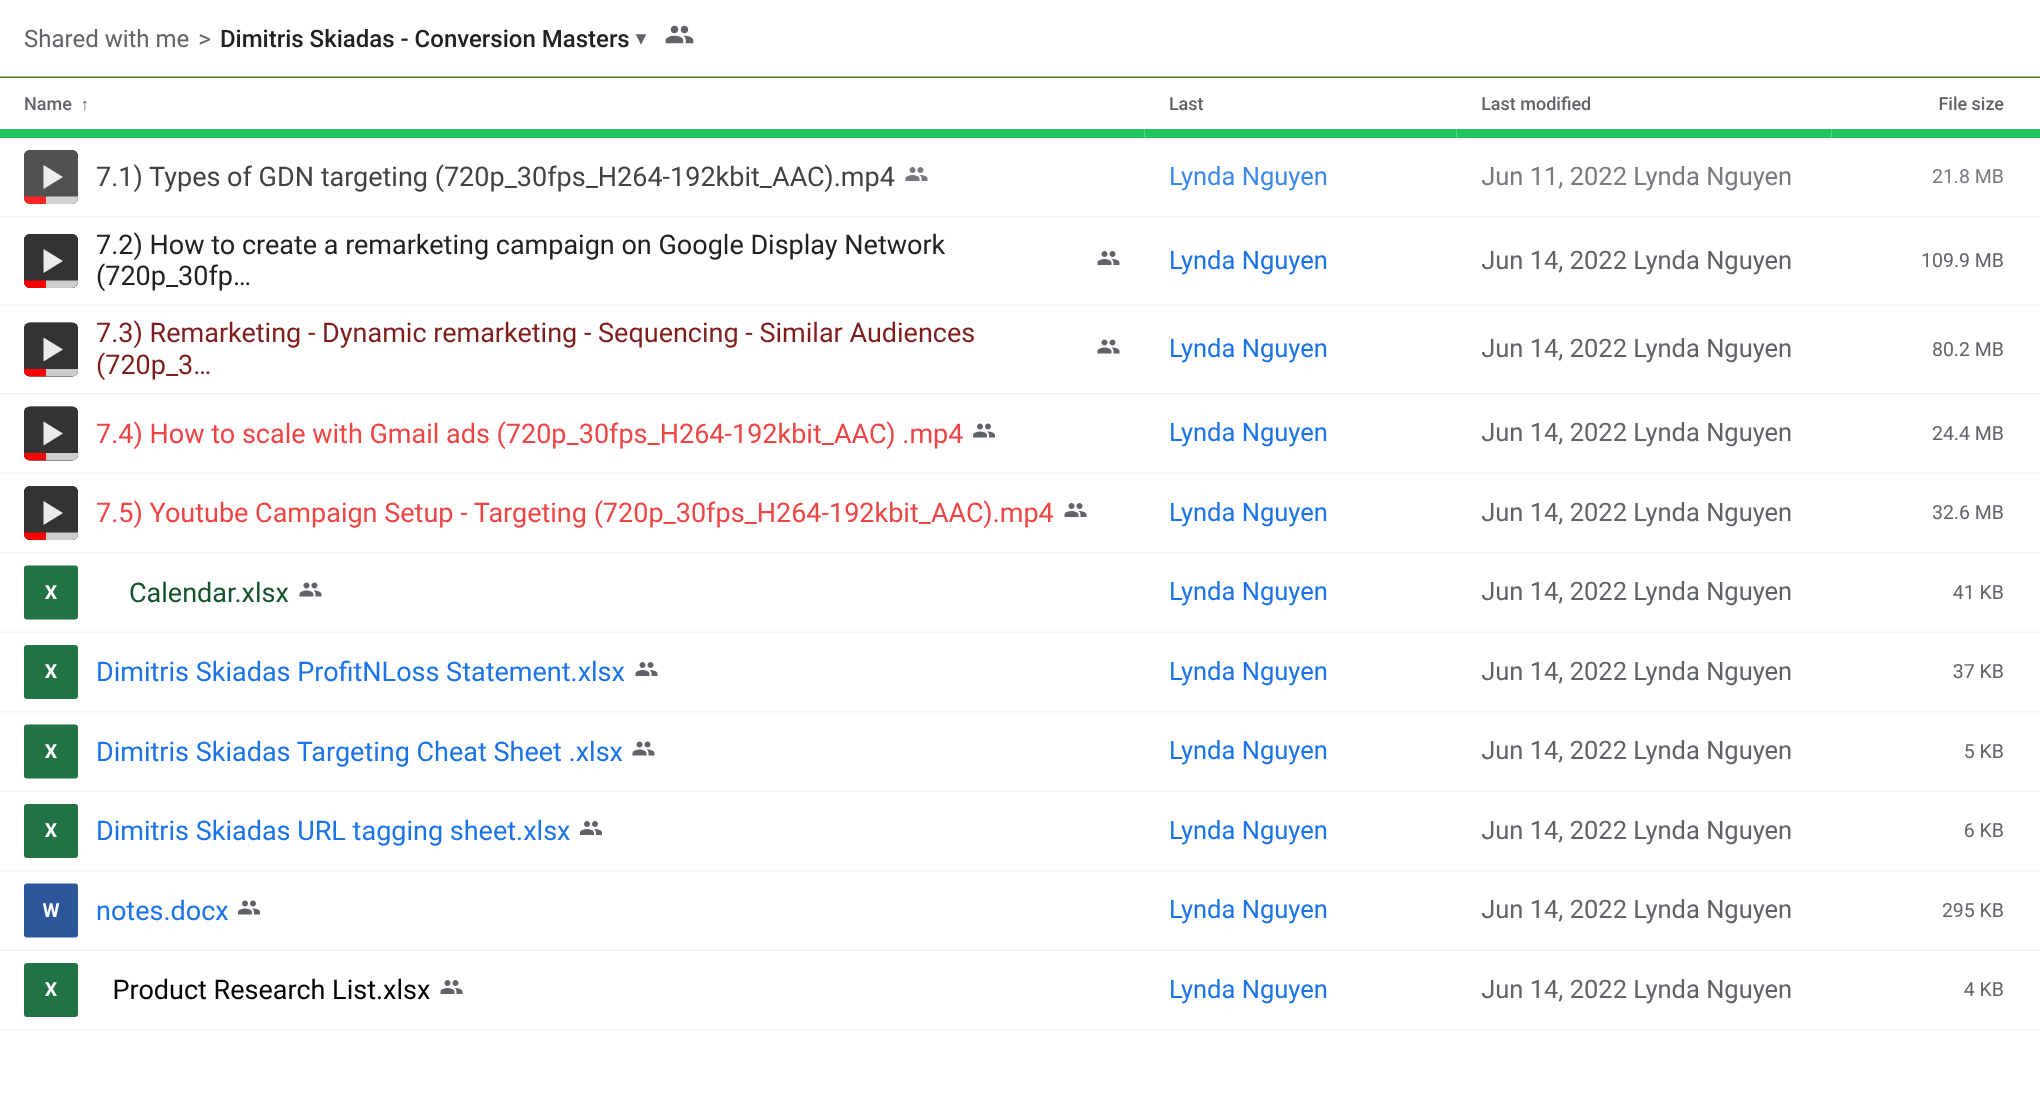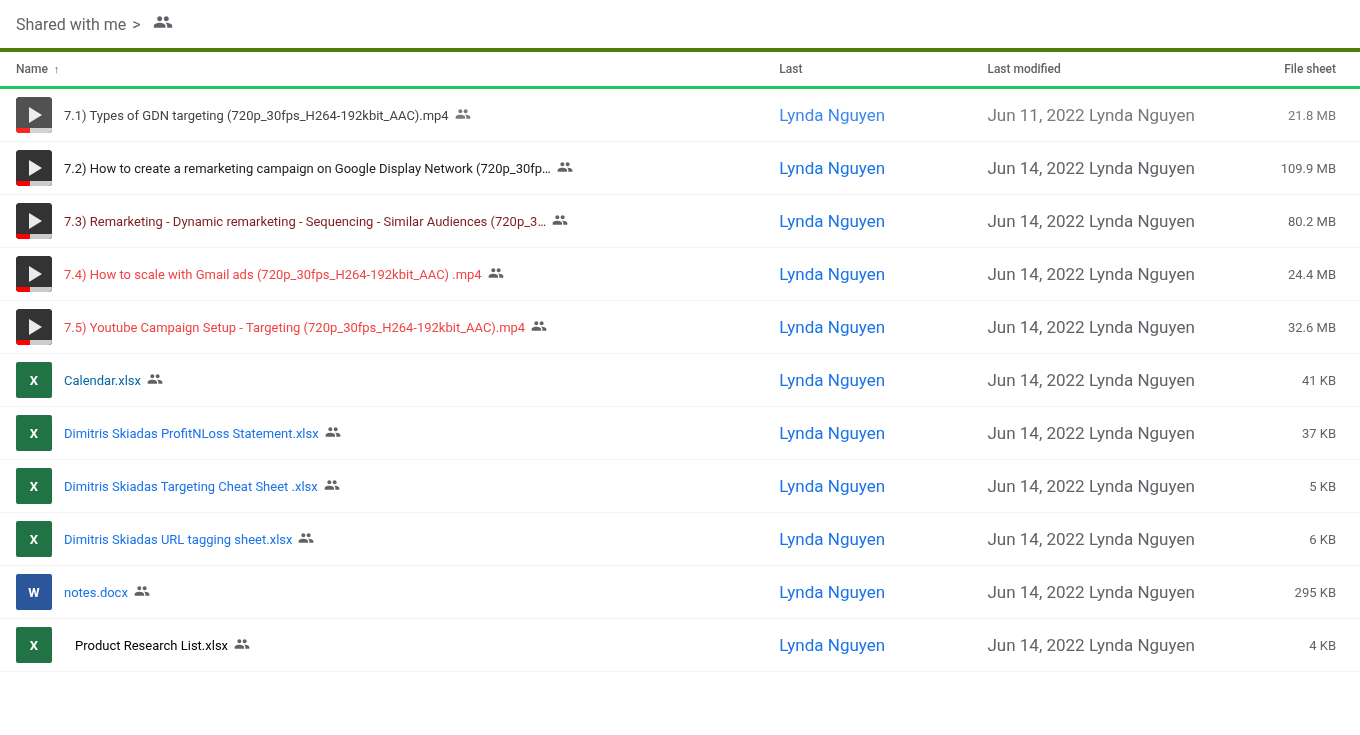--- a/index.html
+++ b/index.html
@@ -9,21 +9,21 @@
       color: #202124;
       background: #fff;
     }
 
     
     .breadcrumb {
       display: flex;
       align-items: center;
       padding: 10px 16px;
       gap: 6px;
-      border-bottom: 4px solid #4d7c0f;
+      border-bottom: 1px solid #4d7c0f;
       height: 52px;
     }
     .breadcrumb-link {
       color: #5f6368;
       font-size: 16px;
       font-weight: 400;
       cursor: pointer;
       text-decoration: none;
     }
     .breadcrumb-separator {
@@ -48,21 +48,21 @@
       color: #5f6368;
       font-size: 18px;
     }
 
     
     .file-table {
       width: 100%;
       border-collapse: collapse;
     }
     .file-table thead tr {
-      border-bottom: 3px solid #22c55e;
+      border-bottom: 6px solid #22c55e;
     }
     .file-table th {
       padding: 10px 16px;
       text-align: left;
       font-size: 12px;
       font-weight: 500;
       color: #5f6368;
       white-space: nowrap;
     }
     .file-table th.name-col {
@@ -161,21 +161,21 @@
     .video-bar {
       position: absolute;
       bottom: 0;
       left: 0;
       right: 0;
       height: 5px;
       background: linear-gradient(to right, #f00 40%, #ccc 40%);
     }
     .file-name-text {
       color: #202124;
-      font-size: 13px;
+      font-size: 18px;
       display: flex;
       align-items: center;
       gap: 6px;
       cursor: pointer;
     }
     .shared-icon {
       color: #5f6368;
       font-size: 14px;
       flex-shrink: 0;
     }
@@ -183,38 +183,42 @@
     .cut-off td {
       opacity: 0.85;
     }
   </style>
 </head>
 <body>
 
 <div class="breadcrumb">
   <a class="breadcrumb-link">Shared with me</a>
   <span class="breadcrumb-separator">&gt;</span>
+  <div class="breadcrumb-current">
+    <span>Dimitris Skiadas - Conversion Masters</span>
+    <span class="dropdown-icon">▾</span>
+  </div>
   <span class="people-icon-header">
     
     <svg width="20" height="20" viewBox="0 0 24 24" fill="#5f6368">
       <path d="M16 11c1.66 0 2.99-1.34 2.99-3S17.66 5 16 5c-1.66 0-3 1.34-3 3s1.34 3 3 3zm-8 0c1.66 0 2.99-1.34 2.99-3S9.66 5 8 5C6.34 5 5 6.34 5 8s1.34 3 3 3zm0 2c-2.33 0-7 1.17-7 3.5V19h14v-2.5c0-2.33-4.67-3.5-7-3.5zm8 0c-.29 0-.62.02-.97.05 1.16.84 1.97 1.97 1.97 3.45V19h6v-2.5c0-2.33-4.67-3.5-7-3.5z"></path>
     </svg>
   </span>
 </div>
 
 <table class="file-table">
   <thead>
     <tr>
       <th class="name-col">
         <span>Name</span>
         <span class="sort-icon">↑</span>
       </th>
       <th class="owner-col">Last</th>
       <th class="modified-col">Last modified</th>
-      <th class="size-col">File sheet</th>
+      <th class="size-col">File size</th>
     </tr>
   </thead>
   <tbody id="file-tbody">
   <tr class="cut-off">
     <td>
       <div class="name-cell">
         <div class="file-icon video">
       <div class="video-thumb">
         <div class="video-play"></div>
         <div class="video-bar"></div>
@@ -334,21 +338,21 @@
       <a class="owner-link">Lynda Nguyen</a>
     </td>
     <td class="modified-col">Jun 14, 2022 Lynda Nguyen</td>
     <td class="size-col">32.6 MB</td>
   </tr>
       <tr>
     <td>
       <div class="name-cell">
         <div class="file-icon excel">X</div>
         <div class="file-name-text">
-          <span style="color:#0369a1; cursor:pointer;">Calendar.xlsx</span>
+          <span style="color:#14532d; cursor:pointer;margin-left:22px;">Calendar.xlsx</span>
           <span class="shared-icon">
     <svg width="16" height="16" viewBox="0 0 24 24" fill="#5f6368">
       <path d="M16 11c1.66 0 2.99-1.34 2.99-3S17.66 5 16 5c-1.66 0-3 1.34-3 3s1.34 3 3 3zm-8 0c1.66 0 2.99-1.34 2.99-3S9.66 5 8 5C6.34 5 5 6.34 5 8s1.34 3 3 3zm0 2c-2.33 0-7 1.17-7 3.5V19h14v-2.5c0-2.33-4.67-3.5-7-3.5zm8 0c-.29 0-.62.02-.97.05 1.16.84 1.97 1.97 1.97 3.45V19h6v-2.5c0-2.33-4.67-3.5-7-3.5z"></path>
     </svg>
   </span>
         </div>
       </div>
     </td>
     <td class="owner-col">
       <a class="owner-link">Lynda Nguyen</a>

